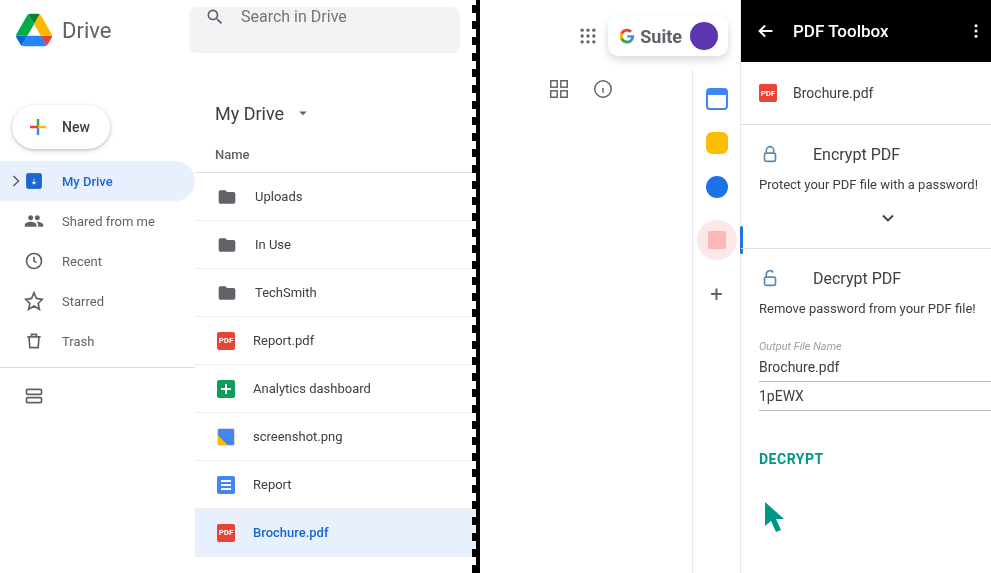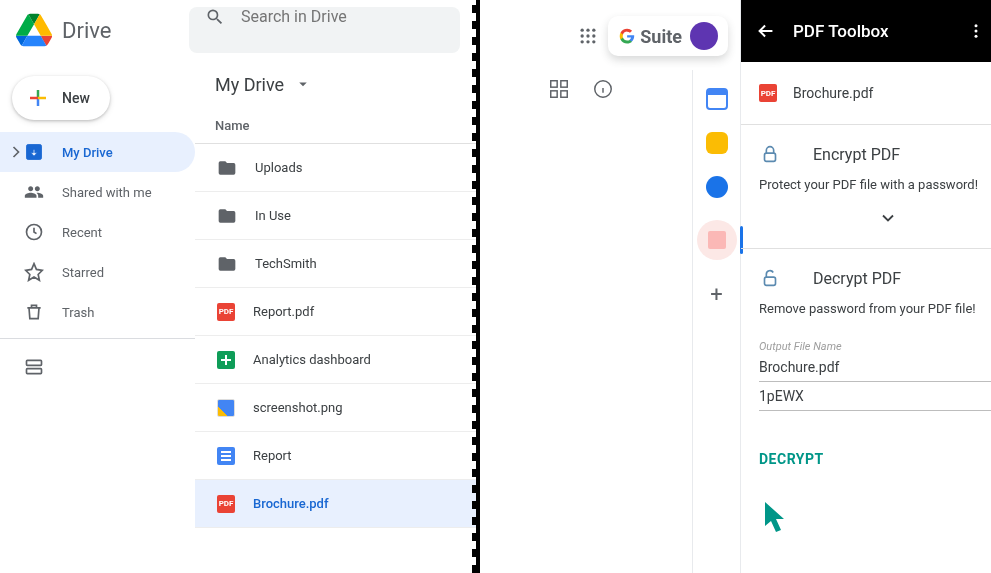--- a/index.html
+++ b/index.html
@@ -1,21 +1,21 @@
 <!DOCTYPE html>
 <html><head>
   <meta charset="utf-8">
   <style>
     * { margin: 0; padding: 0; box-sizing: border-box; font-family: -apple-system, BlinkMacSystemFont, 'Segoe UI', Roboto, Arial, sans-serif; }
     body { width: 991px; height: 573px; overflow: hidden; background: white; position: relative; }
     
     .layout { display: flex; width: 100%; height: 100%; }
     
     
-    .drive-pane { width: 480px; height: 100%; display: flex; flex-direction: column; border-right: 4px solid black; position: relative; }
+    .drive-pane { width: 480px; height: 100%; display: flex; flex-direction: column; border-right: 4px solid black; position: relative; gap: 29px; }
     .drive-pane::after { content: ''; position: absolute; right: -4px; top: 0; bottom: 0; width: 8px; background: repeating-linear-gradient(0deg, black 0, black 8px, transparent 8px, transparent 16px); }
     
     .drive-header { display: flex; align-items: center; height: 60px; padding: 0 16px; gap: 10px; }
     .drive-logo { display: flex; align-items: center; gap: 10px; width: 182px; }
     .drive-logo-icon { width: 36px; height: 36px; }
     .drive-title { font-size: 22px; color: #5f6368; }
     
     .search-bar { flex: 1; display: flex; align-items: flex-start; background: #f1f3f4; border-radius: 8px; height: 46px; padding: 0 16px; gap: 16px; }
     .search-bar svg { width: 20px; height: 20px; }
     .search-bar input { border: none; background: none; outline: none; font-size: 16px; color: #5f6368; flex: 1; }
@@ -140,21 +140,21 @@
                 </svg>
               </span>
               <span>My Drive</span>
             </li>
             <li class="nav-item">
               <span style="width:20px;height:20px;display:flex">
                 <svg viewBox="0 0 24 24" fill="#5f6368">
                   <path d="M16 11c1.66 0 3-1.34 3-3s-1.34-3-3-3-3 1.34-3 3 1.34 3 3 3zm-8 0c1.66 0 3-1.34 3-3S9.66 5 8 5 5 6.34 5 8s1.34 3 3 3zm0 2c-2.33 0-7 1.17-7 3.5V19h14v-2.5c0-2.33-4.67-3.5-7-3.5zm8 0c-.29 0-.62.02-.97.05 1.16.84 1.97 1.97 1.97 3.45V19h6v-2.5c0-2.33-4.67-3.5-7-3.5z"></path>
                 </svg>
               </span>
-              <span>Shared with me</span>
+              <span>Shared from me</span>
             </li>
             <li class="nav-item">
               <span style="width:20px;height:20px;display:flex">
                 <svg viewBox="0 0 24 24" fill="none" stroke="#5f6368" stroke-width="2">
                   <circle cx="12" cy="12" r="9"></circle>
                   <path d="M12 7v5l3 2"></path>
                 </svg>
               </span>
               <span>Recent</span>
             </li>

